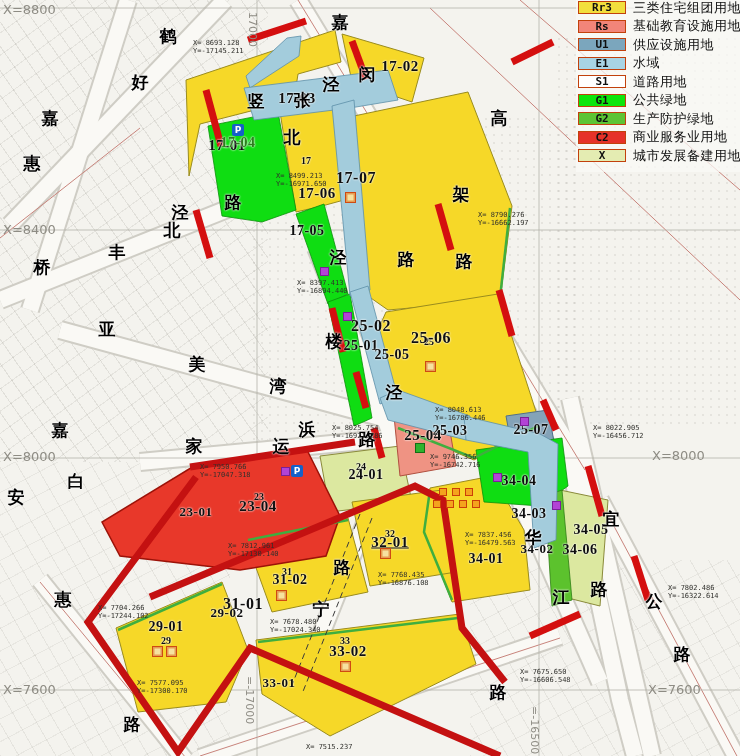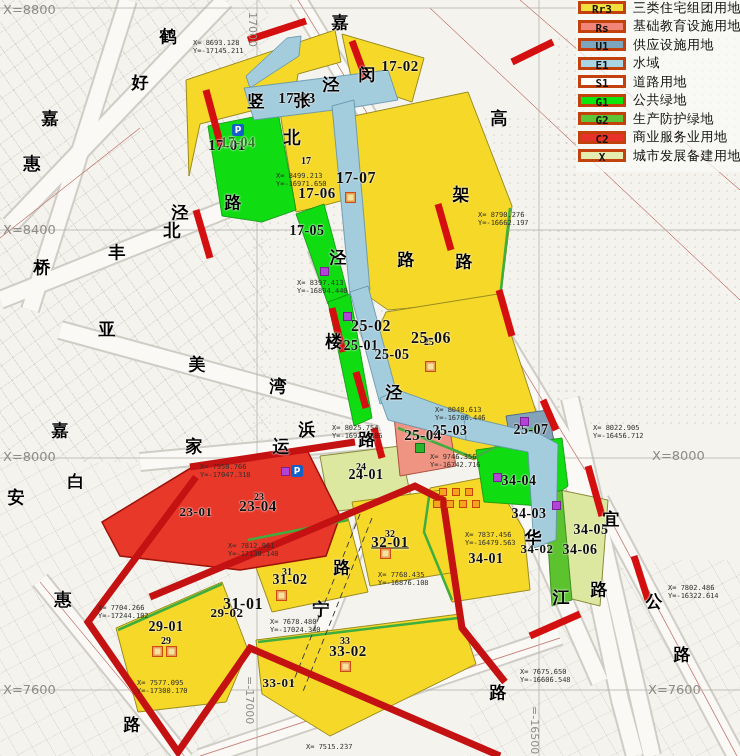--- a/index.html
+++ b/index.html
@@ -37,21 +37,21 @@
          font:bold 9px/12px "DejaVu Sans",sans-serif;text-align:center;}
   .uicon{width:9px;height:9px;background:#b243d6;border:1px solid #7a2097;}
   .gicon{width:10px;height:10px;background:#2db32d;border:1px solid #156d15;}
   .oicon{width:8px;height:8px;background:#f4a41d;border:1px solid #cc3f08;}
   
   #legend{position:absolute;left:576px;top:0;width:164px;padding:1px 0 4px 2px;
           background:rgba(250,250,247,.72);}
   .leg-title{font-size:20px;font-weight:bold;color:#0a0a0a;margin:0 0 6px 2px;letter-spacing:1px;
              font-family:"Liberation Sans",sans-serif;}
   .leg-row{display:flex;align-items:center;margin-bottom:5.5px;height:13px;}
-  .leg-sw{width:48px;height:13px;border:3px solid #c2410c;flex:0 0 48px;margin-right:7px;
+  .leg-sw{width:48px;height:13px;border:1px solid #c2410c;flex:0 0 48px;margin-right:7px;
           font:bold 11px/11px "DejaVu Sans Mono",monospace;text-align:center;color:#101010;}
   .leg-lab{font-size:13px;color:#0d0d0d;letter-spacing:.5px;white-space:nowrap;}
   .sw-Rr3{background:#f2df3d;} .sw-Rs{background:#f28579;} .sw-U1{background:#7ba6bd;}
   .sw-E1{background:#a8d4e4;} .sw-S1{background:#ffffff;} .sw-G1{background:#0ce60c;}
   .sw-G2{background:#5dc435;} .sw-C2{background:#e63229;} .sw-X{background:#e4ecb2;}
   
   #wm{position:absolute;right:1px;bottom:5px;font-family:"DejaVu Sans",sans-serif;
       font-size:17px;font-weight:bold;color:#23262e;opacity:.93;letter-spacing:1px;}
 </style>
 </head>

